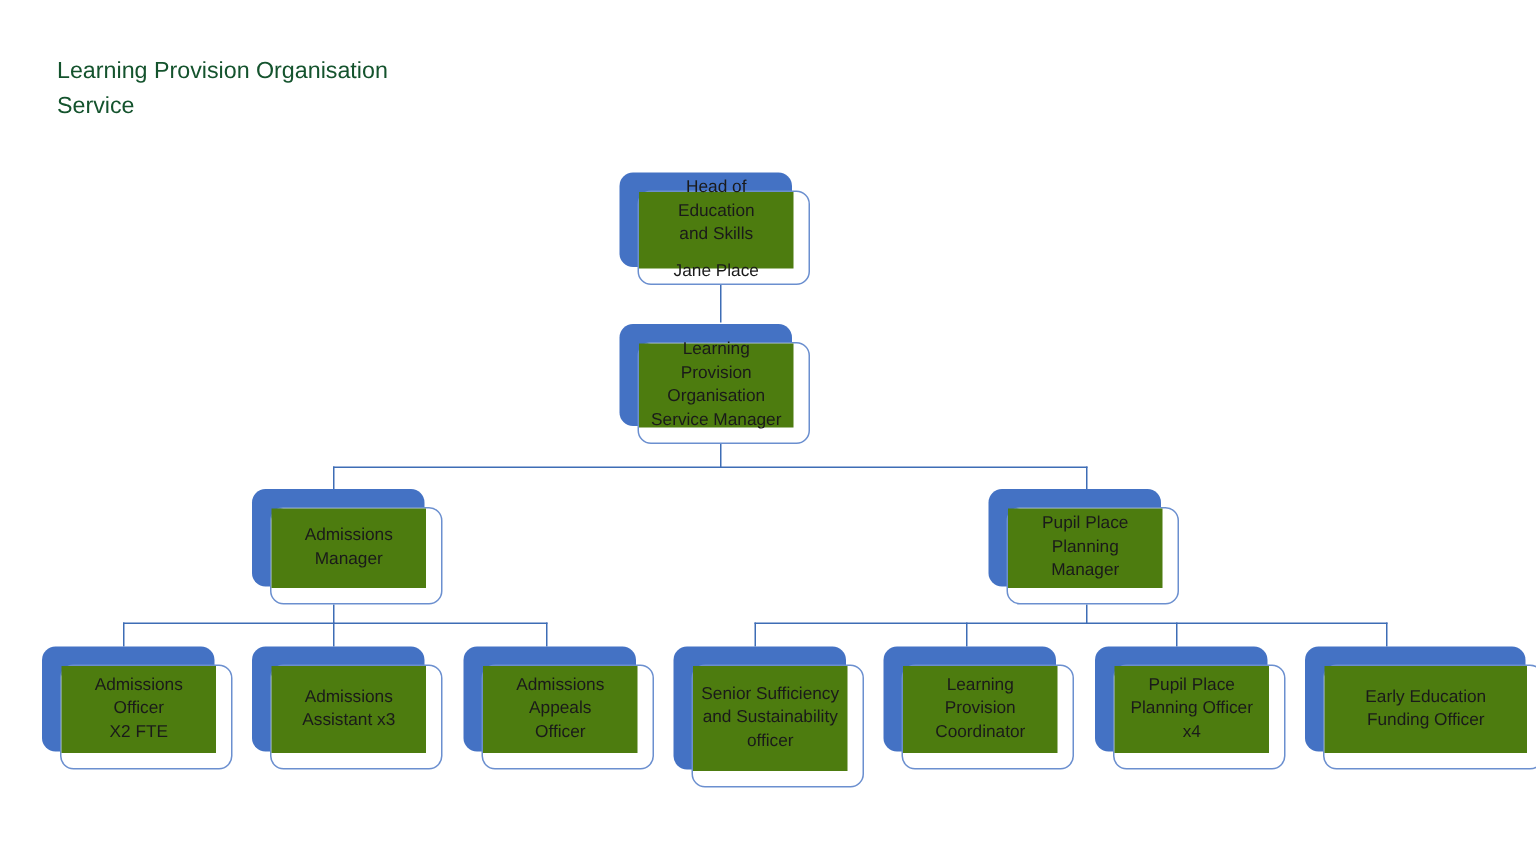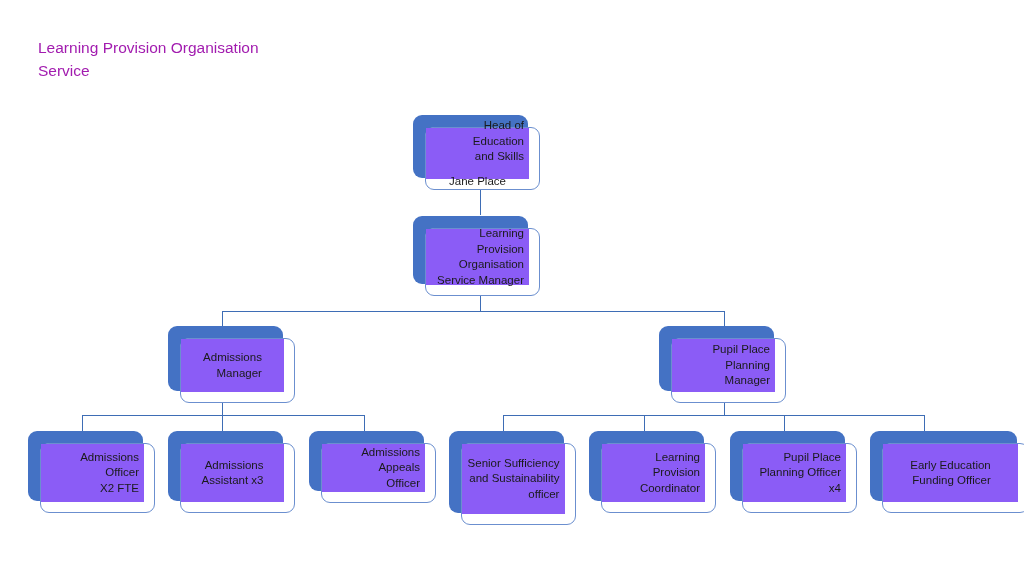--- a/index.html
+++ b/index.html
@@ -20,21 +20,21 @@
   }
 
   
   #chart-title {
     position: absolute;
     left: 38px;
     top: 36px;
     width: 340px;
     font-size: 15.5px;
     line-height: 23px;
-    color: #a21caf;
+    color: #14532d;
     white-space: pre-line;
   }
 
   
   .conn {
     position: absolute;
     background: #3E6DB5;
   }
   .conn-v { width: 1px; }
   .conn-h { height: 1px; }
@@ -65,25 +65,25 @@
     border-radius: 9px;
     box-sizing: border-box;
   }
   
   .node .panel {
     position: absolute;
     left: 13px;
     top: 13px;
     right: -1px;
     bottom: -1px;
-    background: #8b5cf6;
+    background: #4d7c0f;
     display: flex;
     align-items: center;
     justify-content: center;
-    text-align: right;
+    text-align: center;
     box-sizing: border-box;
   }
   .node .label {
     font-size: 11.5px;
     line-height: 15.5px;
     color: #1A1A1A;
     white-space: pre-line;
     padding: 0 5px;
   }
   .node.has-name .panel {
@@ -170,21 +170,21 @@
 
   <div class="node" style="left:168px; top:431px; width:115px; height:70px;">
     <div class="shadow"></div>
     <div class="front"></div>
     <div class="panel">
       <div class="label role">Admissions
 Assistant x3</div>
     </div>
   </div>
 
-  <div class="node" style="left:309px; top:431px; width:115px; height:60px;">
+  <div class="node" style="left:309px; top:431px; width:115px; height:70px;">
     <div class="shadow"></div>
     <div class="front"></div>
     <div class="panel">
       <div class="label role">Admissions Appeals
 Officer</div>
     </div>
   </div>
 
   <div class="node" style="left:449px; top:431px; width:115px; height:82px;">
     <div class="shadow"></div>

